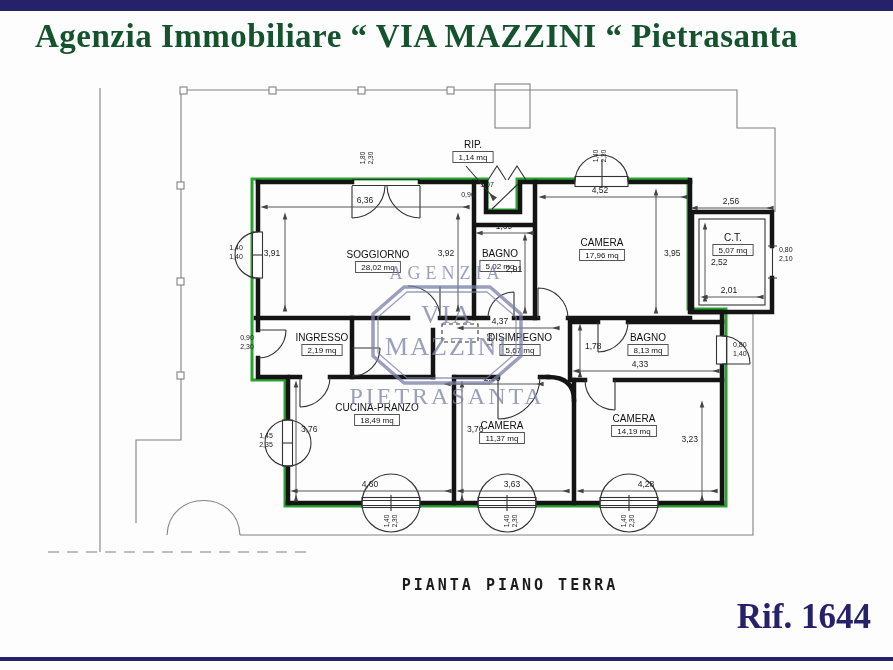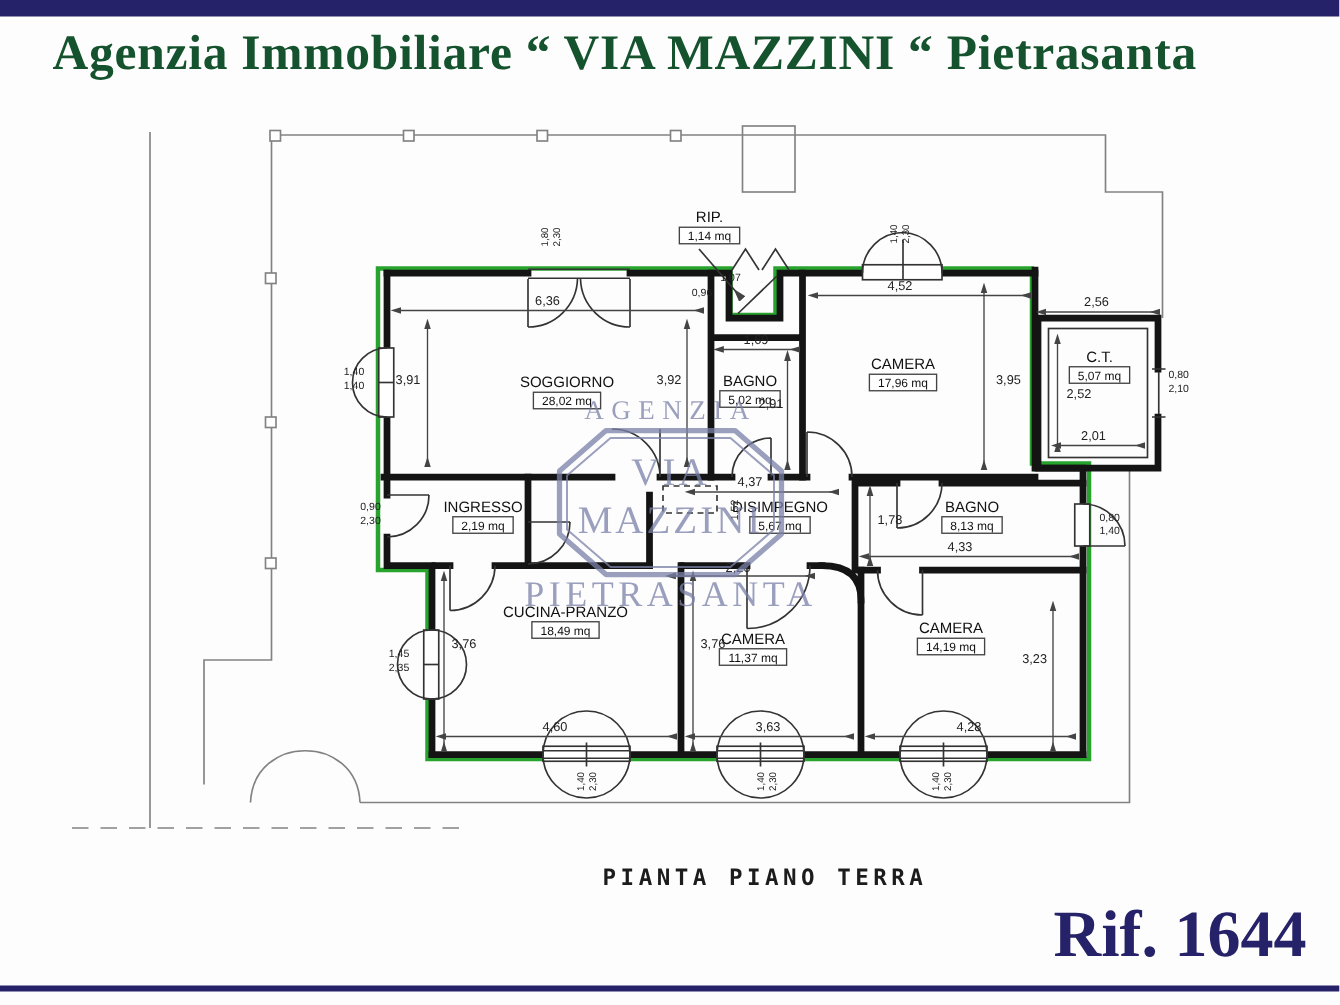--- a/index.html
+++ b/index.html
@@ -7,21 +7,21 @@
        font-family:"Liberation Sans",sans-serif;}
   .topbar{position:absolute;left:0;top:0;width:893px;height:11px;background:#262269;}
   .botline{position:absolute;left:0;top:657px;width:893px;height:4px;background:#262269;}
   .title{position:absolute;left:0;top:18px;width:733px;text-align:center;
          font-family:"Liberation Serif",serif;font-weight:bold;font-size:33px;color:#14532d;
          letter-spacing:.5px;white-space:nowrap;padding-left:35px;}
   .caption{position:absolute;left:510px;top:576px;transform:translateX(-50%);
            font-family:"DejaVu Sans Mono",monospace;font-size:15px;letter-spacing:3px;color:#1c1c1c;
            white-space:nowrap;font-weight:bold;}
   .rif{position:absolute;right:22px;top:597px;font-family:"Liberation Serif",serif;
-       font-weight:bold;font-size:44px;color:#262269;margin-left:40px;}
+       font-weight:bold;font-size:35px;color:#262269;margin-left:40px;}
   svg{position:absolute;left:0;top:0;}
   svg text{font-family:"Liberation Sans",sans-serif;}
   .room-name{font-size:10px;fill:#111;}
   .area-text{font-size:8px;fill:#111;}
   .area-box{fill:#ffffff;stroke:#444;stroke-width:0.9;}
   .dim-t{fill:#222;}
   .wm-t{fill:#7a80a8;font-family:"Liberation Serif",serif;}
 </style>
 </head>
 <body>

